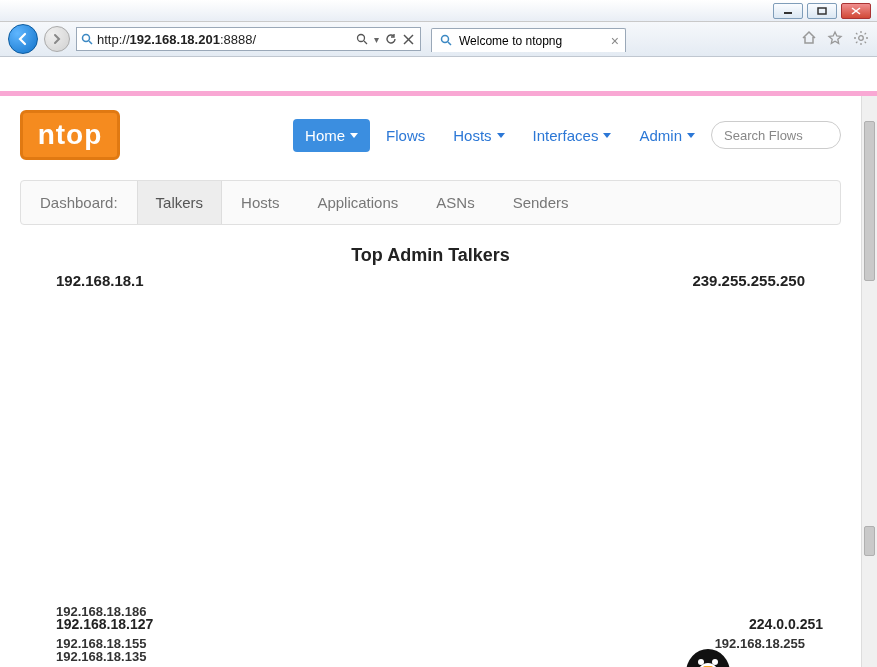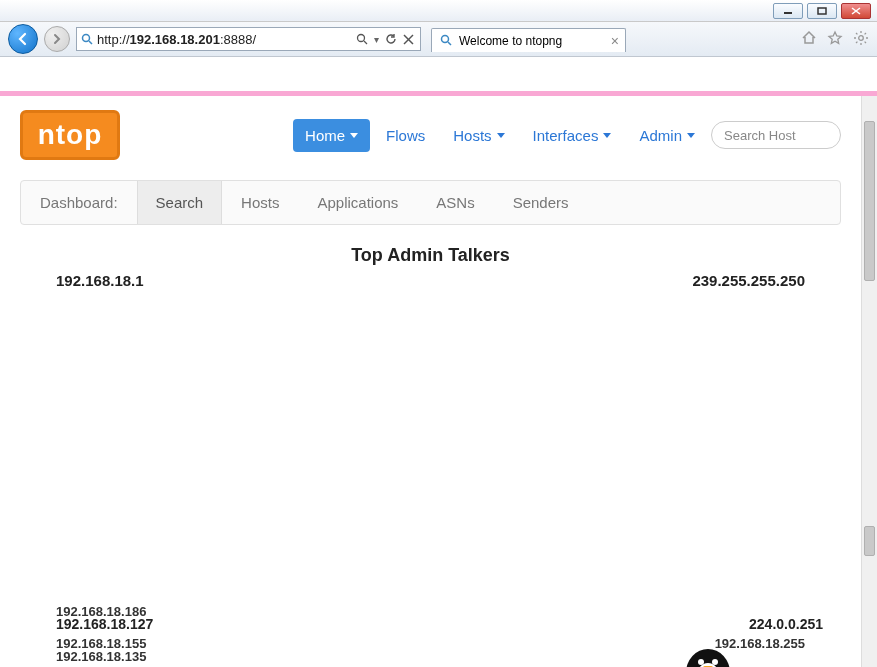--- a/index.html
+++ b/index.html
@@ -301,28 +301,28 @@
         </div>
         <div class="navlink">
           <span>Interfaces</span>
           <span class="caret"></span>
         </div>
         <div class="navlink">
           <span>Admin</span>
           <span class="caret"></span>
         </div>
         <div class="searchbox">
-          <span>Search Host</span>
+          <span>Search Flows</span>
         </div>
       </div>
     </div>
 
     <div class="subnav">
       <div class="subnav-item label">Dashboard:</div>
-      <div class="subnav-item active">Search</div>
+      <div class="subnav-item active">Talkers</div>
       <div class="subnav-item">Hosts</div>
       <div class="subnav-item">Applications</div>
       <div class="subnav-item">ASNs</div>
       <div class="subnav-item">Senders</div>
     </div>
 
     <div class="chart-title">Top Admin Talkers</div>
 
     <div class="sankey">
 

